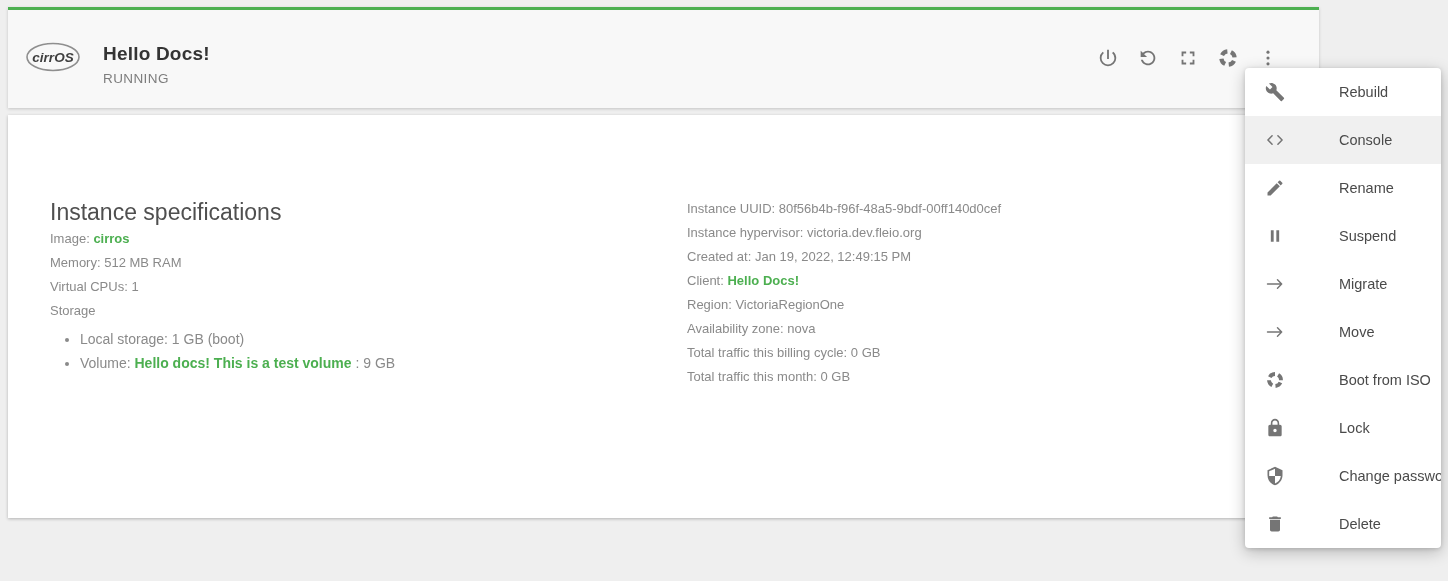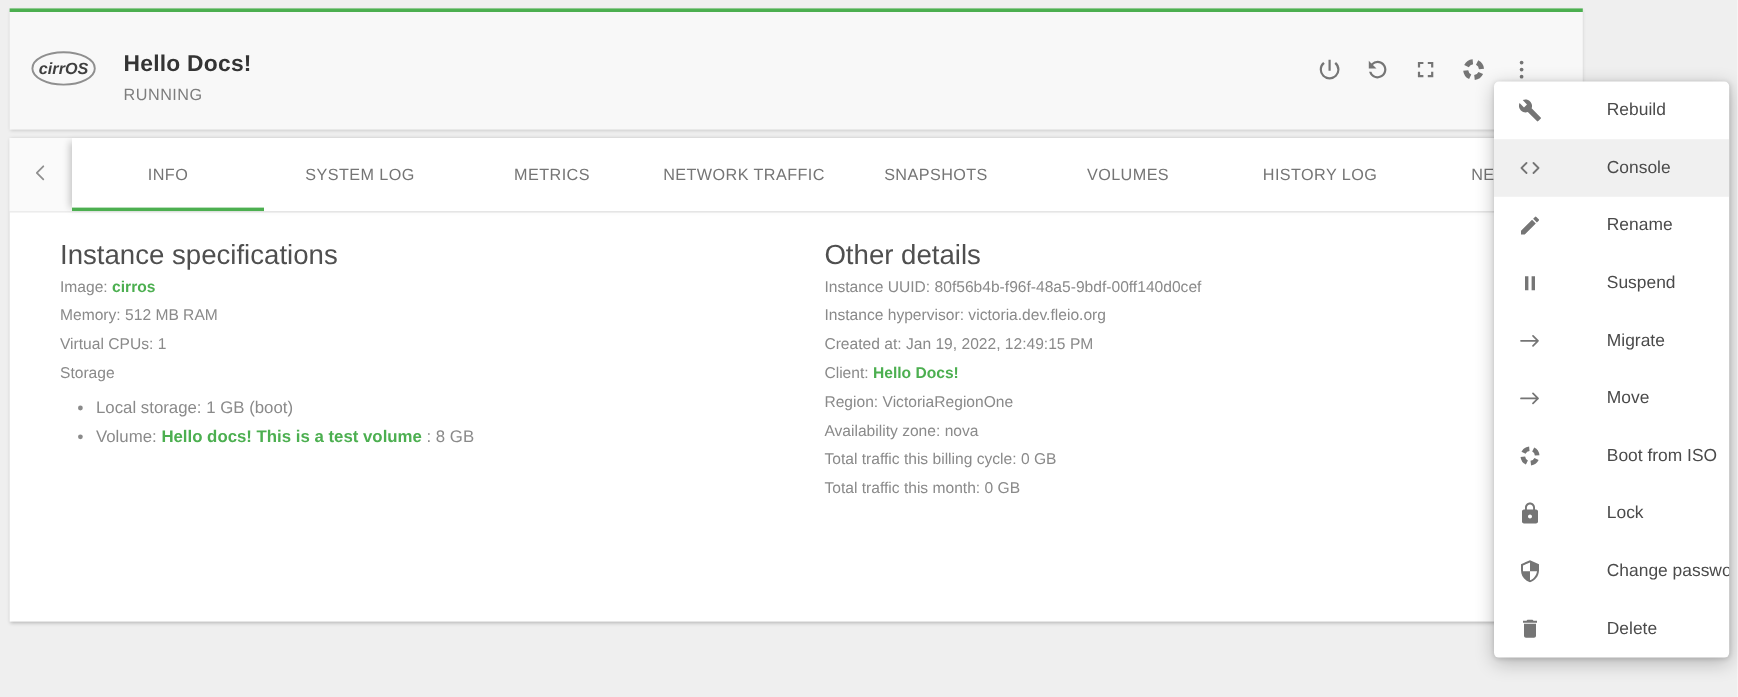--- a/index.html
+++ b/index.html
@@ -119,39 +119,20 @@
             <circle cx="12" cy="12" r="1.7"></circle>
             <circle cx="12" cy="18.4" r="1.7"></circle>
           </svg>
       </span>
     </button>
   </div>
 </div>
 
 <div class="main-card">
 
-  <div class="tabbar">
-    <button class="paginator">
-      <span>
-        <svg viewBox="0 0 24 24" width="20" height="20" fill="none" stroke="currentColor" stroke-width="1.8" stroke-linecap="round" stroke-linejoin="round">
-            <path d="M14.5 5.5 8 12l6.5 6.5"></path>
-          </svg>
-      </span>
-    </button>
-    <div class="tabs">
-      <div class="tab active">INFO</div>
-      <div class="tab">SYSTEM LOG</div>
-      <div class="tab">METRICS</div>
-      <div class="tab">NETWORK TRAFFIC</div>
-      <div class="tab">SNAPSHOTS</div>
-      <div class="tab">VOLUMES</div>
-      <div class="tab">HISTORY LOG</div>
-      <div class="tab last">NE</div>
-    </div>
-  </div>
 
   <div class="content">
 
     <div class="col-left">
       <h2 class="section-heading">Instance specifications</h2>
       <div class="row">
         <span>Image:</span>
         <a class="green-link">cirros</a>
       </div>
       <div class="row">
@@ -159,27 +140,26 @@
         <span>512 MB RAM</span>
       </div>
       <div class="row">
         <span>Virtual CPUs:</span>
         <span>1</span>
       </div>
       <div class="row">Storage</div>
       <ul class="storage">
         <li>Local storage: 1 GB (boot)</li>
         <li>
-          <span>Volume: </span><a class="green-link">Hello docs! This is a test volume</a><span> : 8 GB</span>
+          <span>Volume: </span><a class="green-link">Hello docs! This is a test volume</a><span> : 9 GB</span>
         </li>
       </ul>
     </div>
 
     <div class="col-right">
-      <h2 class="section-heading">Other details</h2>
       <div class="row">
         <span>Instance UUID:</span>
         <span>80f56b4b-f96f-48a5-9bdf-00ff140d0cef</span>
       </div>
       <div class="row">
         <span>Instance hypervisor:</span>
         <span>victoria.dev.fleio.org</span>
       </div>
       <div class="row">
         <span>Created at:</span>

